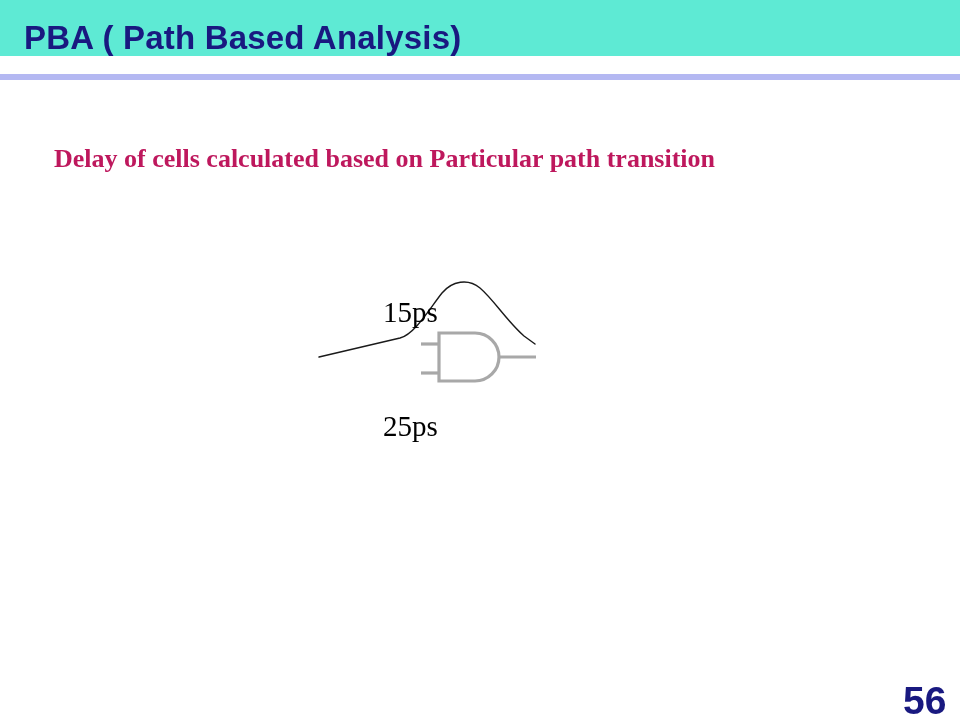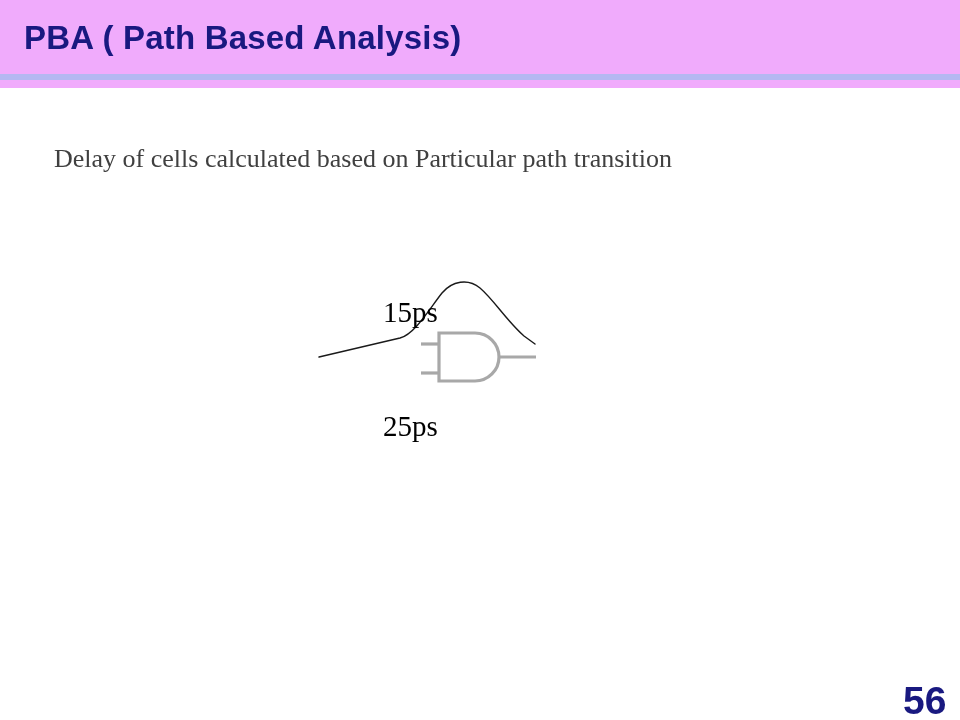--- a/index.html
+++ b/index.html
@@ -14,22 +14,22 @@
     overflow: hidden;
     position: relative;
   }
 
   
   #slide-header {
     position: absolute;
     left: 0;
     top: 0;
     width: 960px;
-    height: 88px;
-    background: #f0abfc;
+    height: 56px;
+    background: #5eead4;
   }
   #slide-title {
     position: absolute;
     left: 24px;
     top: 18px;
     font-family: "Liberation Sans", sans-serif;
     font-weight: bold;
     font-size: 33px;
     line-height: 40px;
     letter-spacing: 0.2px;
@@ -46,22 +46,23 @@
   }
 
   
   #body-text {
     position: absolute;
     left: 54px;
     top: 142px;
     font-family: "Liberation Serif", serif;
     font-size: 26px;
     line-height: 34px;
-    color: #404040;
+    color: #be185d;
     white-space: nowrap;
+    font-weight: bold;
   }
 
   
   #figure {
     position: absolute;
     left: 300px;
     top: 260px;
     width: 300px;
     height: 200px;
   }

